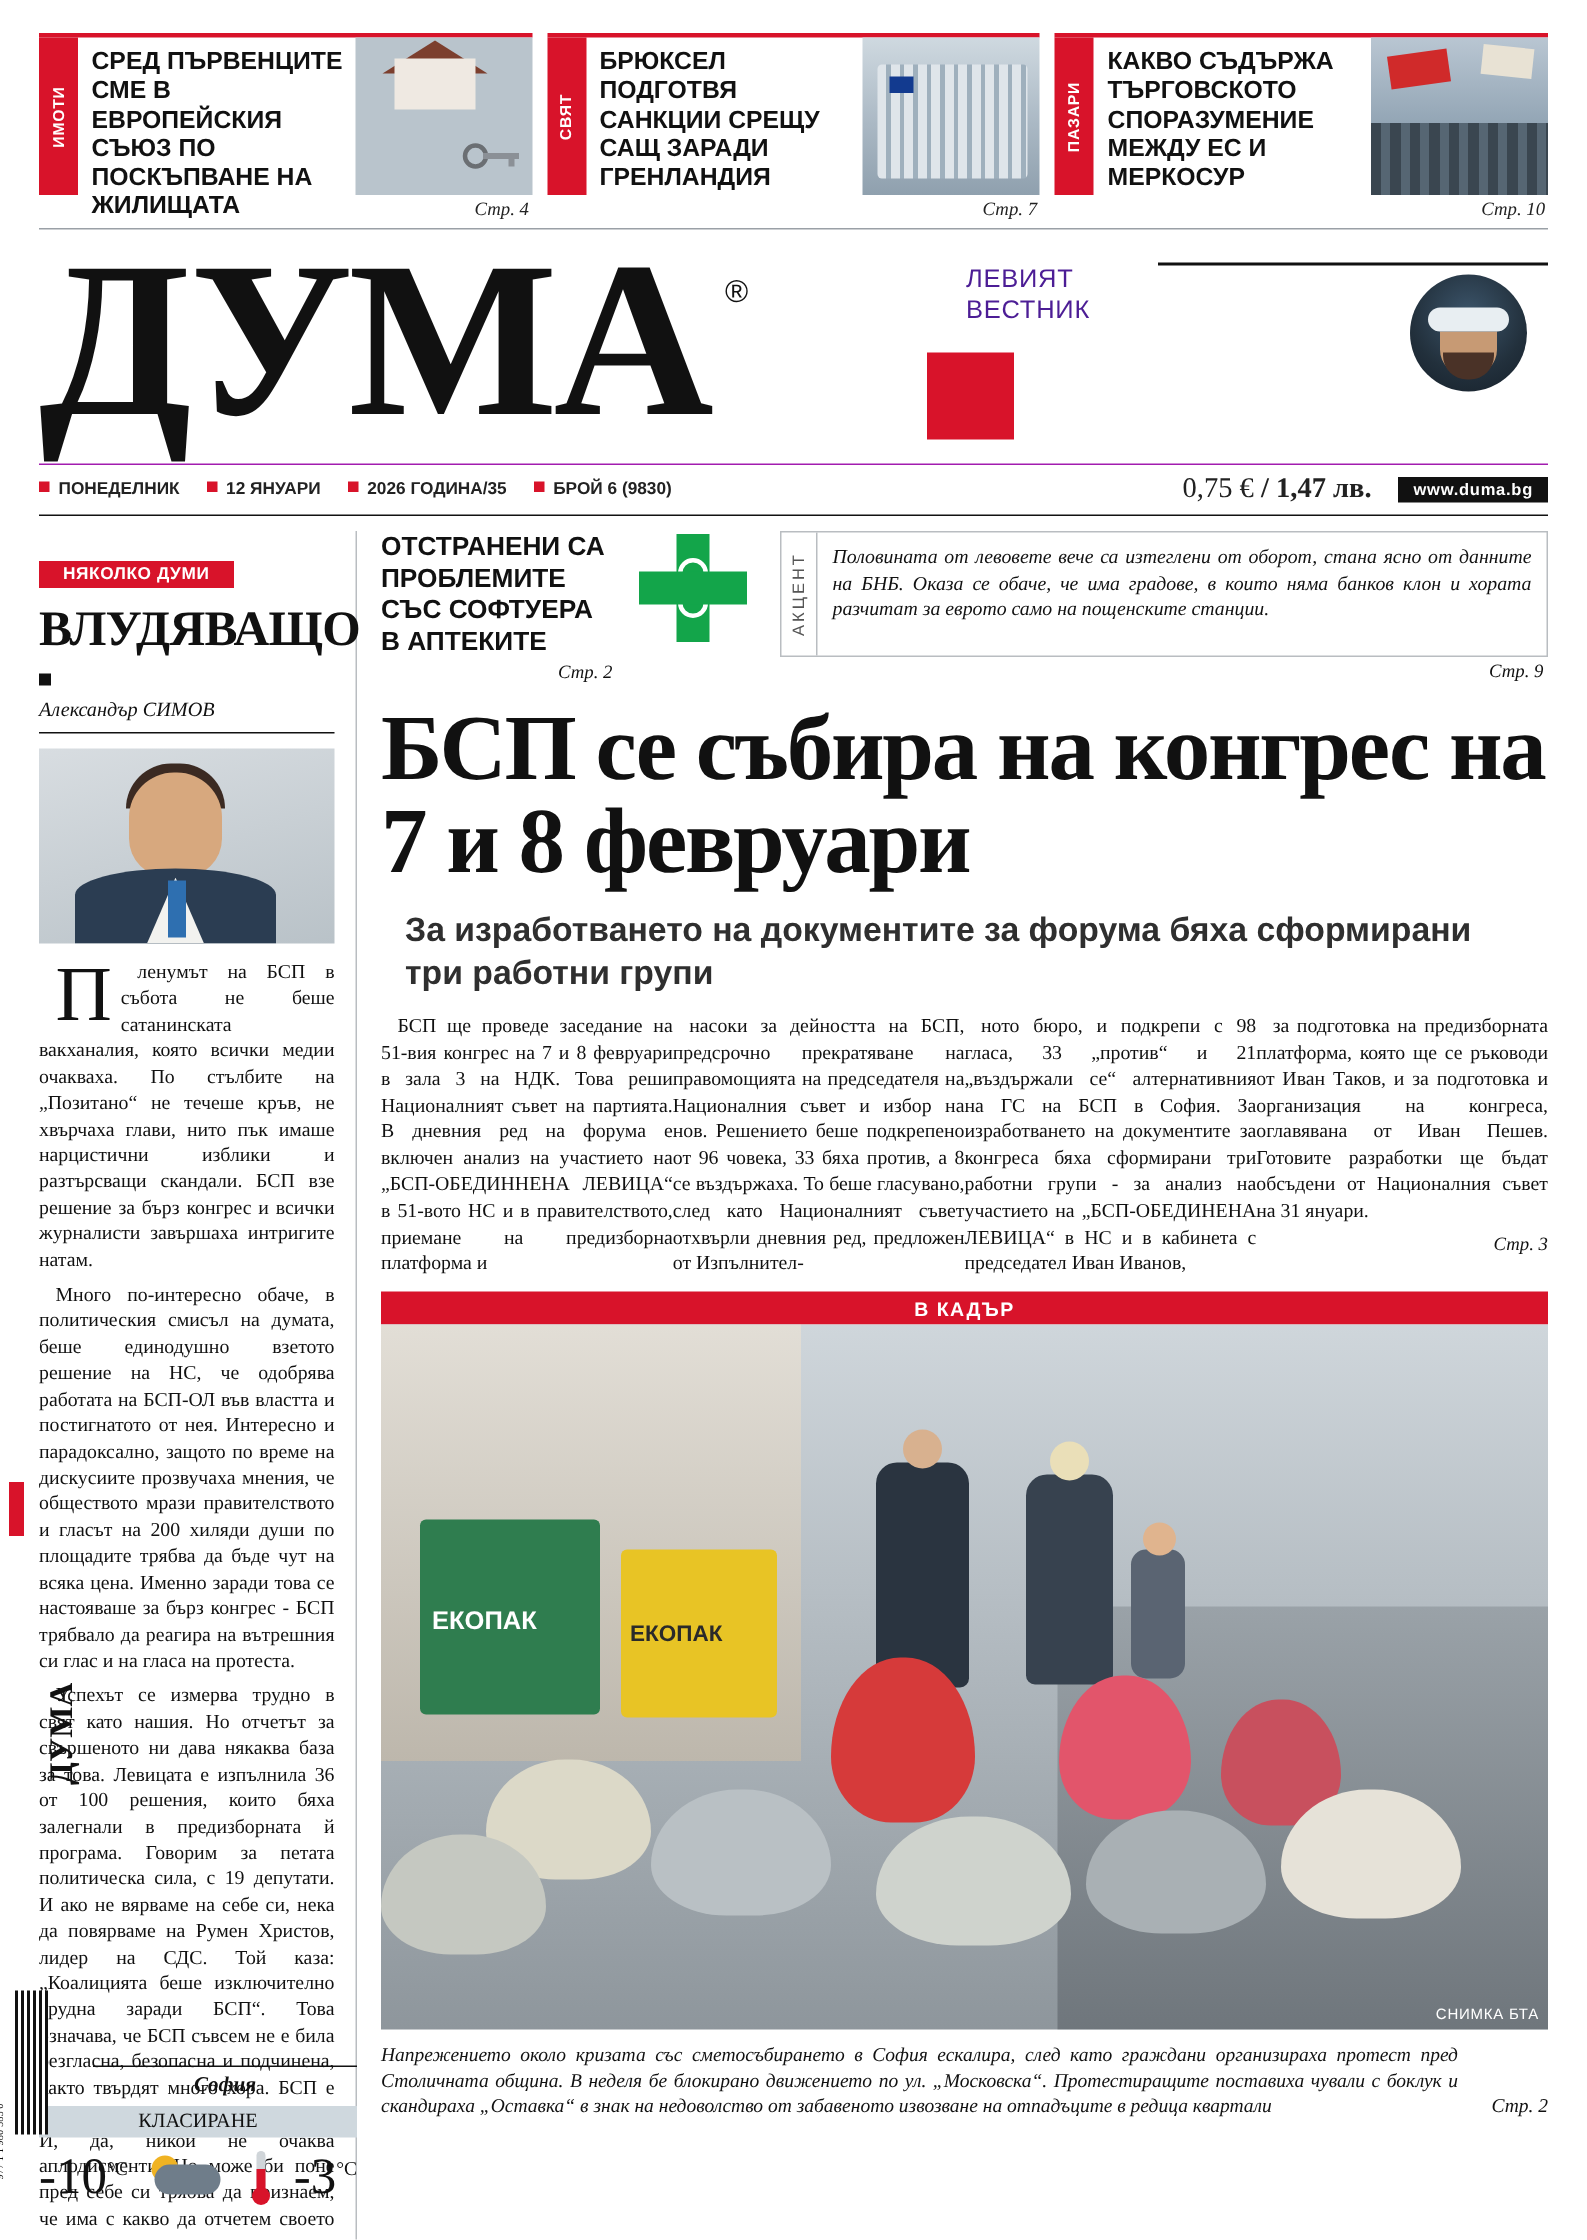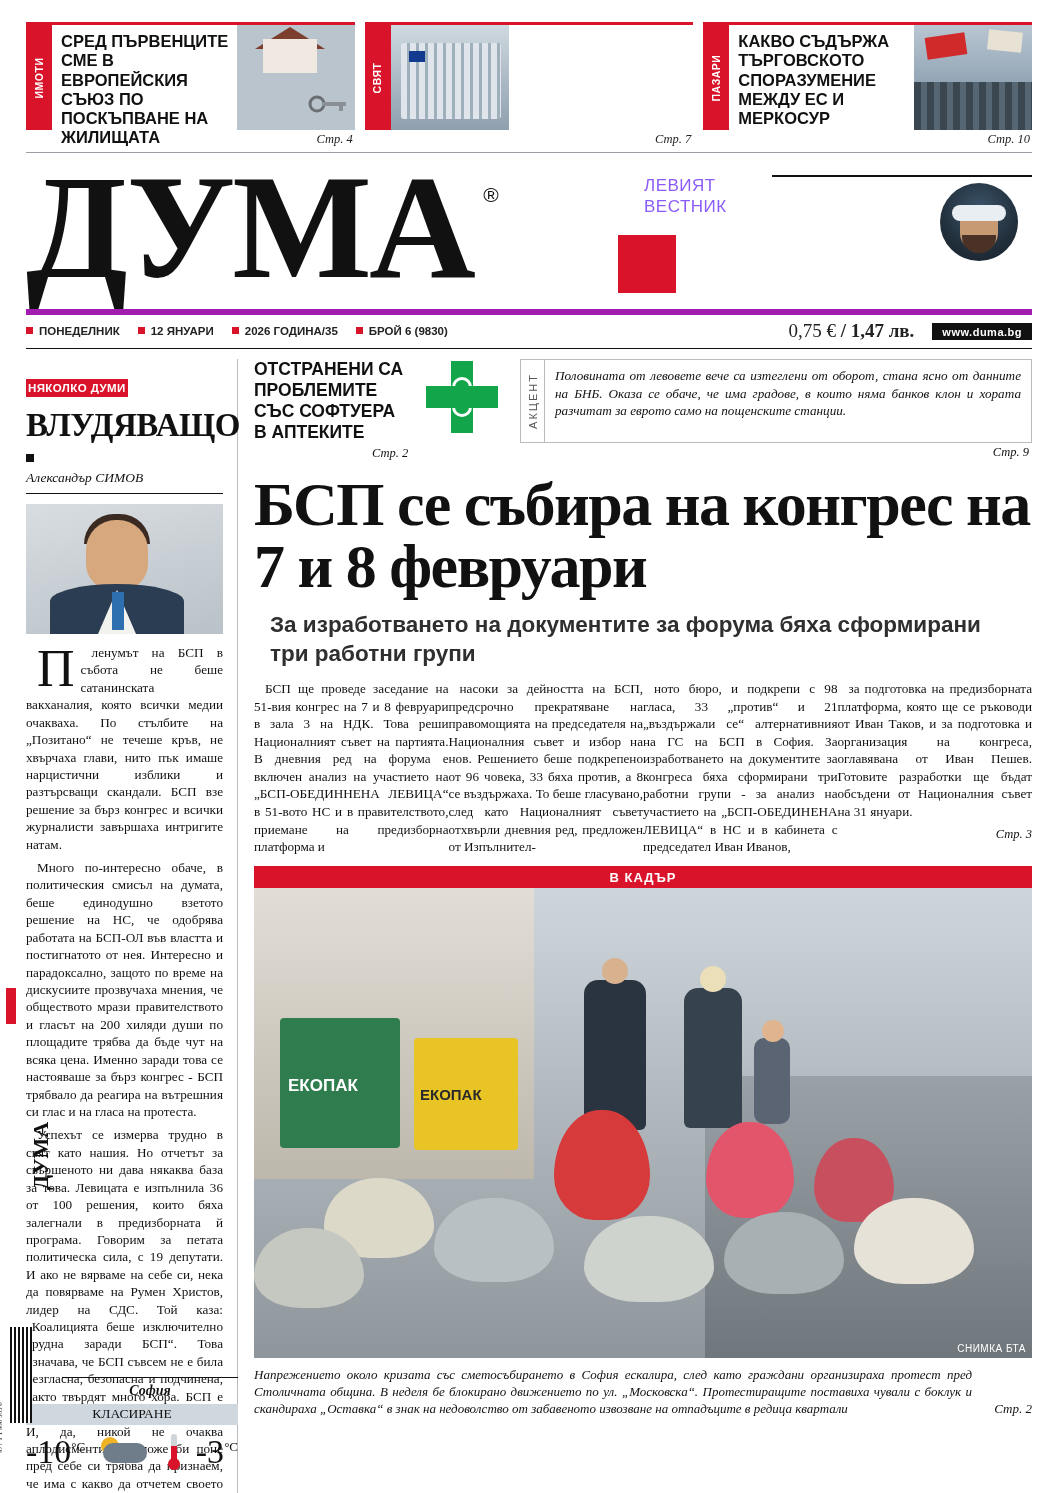--- a/index.html
+++ b/index.html
@@ -52,21 +52,21 @@
   .logo {
     font-family:"Liberation Serif", serif;
     font-weight:bold; font-size:148px; line-height:.92;
     letter-spacing:-3px; color:#111;
   }
   .logo-reg { position:absolute; right:-26px; top:24px; font-size:21px; font-family:"Liberation Sans",sans-serif; }
   .red-square { position:absolute; left:592px; top:82px; width:58px; height:58px; background:#d8132a; }
   .levi {
     position:absolute; left:618px; top:22px;
     font-family:"Liberation Sans", sans-serif;
-    font-size:17px; line-height:1.25; color:#8b5cf6; letter-spacing:.5px;
+    font-size:17px; line-height:1.25; color:#4c1d95; letter-spacing:.5px;
   }
   .promo {
     position:absolute; right:146px; top:36px; width:260px;
     font-family:"Liberation Sans", sans-serif;
     font-weight:bold; font-size:19px; line-height:1.3; color:#111;
     text-transform:uppercase;
   }
   .promo .pg { font-family:"Liberation Serif",serif; font-weight:normal; font-style:italic; font-size:12.5px; text-transform:none; display:block; margin-top:6px; text-align:right; }
   .promo-line { position:absolute; right:0; top:22px; width:260px; border-top:2px solid #111; }
   .avatar {
@@ -74,42 +74,42 @@
     background:radial-gradient(circle at 50% 35%, #3c556b 0%, #22303c 60%, #16202a 100%);
     overflow:hidden;
   }
   .avatar .goggles { position:absolute; left:12px; top:22px; width:54px; height:16px; background:#e8eef2; border-radius:8px; }
   .avatar .face { position:absolute; left:20px; top:38px; width:38px; height:30px; background:#c79a74; border-radius:0 0 18px 18px; }
   .avatar .beard { position:absolute; left:22px; top:52px; width:34px; height:18px; background:#4a3227; border-radius:0 0 16px 16px; }
 
   
   .infobar {
     display:flex; align-items:center; gap:18px;
-    border-top:6px solid #a21caf; border-bottom:1px solid #111;
+    border-top:1px solid #a21caf; border-bottom:1px solid #111;
     margin-top:4px; padding:5px 0 6px;
     font-family:"Liberation Sans", sans-serif; font-size:11.5px; font-weight:bold; color:#222;
   }
   .sq { display:inline-block; width:7px; height:7px; background:#d8132a; margin-right:6px; vertical-align:1px;}
   .infobar .price { margin-left:auto; font-family:"Liberation Serif", serif; font-size:19px; font-weight:normal; }
   .infobar .price b { font-weight:bold; }
   .site {
     background:#111; color:#fff; font-size:11px; padding:3px 10px 2px; letter-spacing:.5px;
     font-family:"Liberation Sans",sans-serif;
   }
 
   
   .content { display:flex; gap:0; margin-top:10px; }
   .col-left { width:212px; padding-right:14px; border-right:1px solid #b9bdc1; }
   .col-right { flex:1; padding-left:16px; }
 
   
   .kicker {
     display:inline-block; background:#d8132a; color:#fff;
     font-family:"Liberation Sans", sans-serif; font-weight:bold; font-size:11.5px;
-    padding:3px 2px 3px; letter-spacing:.4px;margin-top:20px;
+    padding:3px 16px 3px; letter-spacing:.4px;margin-top:20px;
   }
   .op-title { font-size:33px; font-weight:bold; margin:10px 0 6px; letter-spacing:-.5px; }
   .op-dot { width:8px; height:8px; background:#111; margin:10px 0 8px; }
   .op-author { font-size:13.5px; font-style:italic; }
   .op-rule { border-top:1px solid #111; margin:7px 0 10px; }
   .op-photo {
     width:100%; height:130px; margin-bottom:10px;
     background:linear-gradient(165deg,#d8dde1 0%,#b9c2c8 100%);
     position:relative; overflow:hidden;
   }
@@ -258,20 +258,21 @@
             <rect x="32" y="13" width="4" height="6" fill="#8b9096"></rect>
           </svg>
       </div>
       <div class="teaser-page">Стр. 4</div>
     </div>
 
     <div class="teaser">
       <div class="teaser-tag">
           <span>СВЯТ</span>
         </div>
+      <div class="teaser-text">БРЮКСЕЛ ПОДГОТВЯ САНКЦИИ СРЕЩУ САЩ ЗАРАДИ ГРЕНЛАНДИЯ</div>
       <div class="teaser-img t2">
           <div class="bld"></div>
           <div class="flag"></div>
         </div>
       <div class="teaser-page">Стр. 7</div>
     </div>
 
     <div class="teaser">
       <div class="teaser-tag">
           <span>ПАЗАРИ</span>

